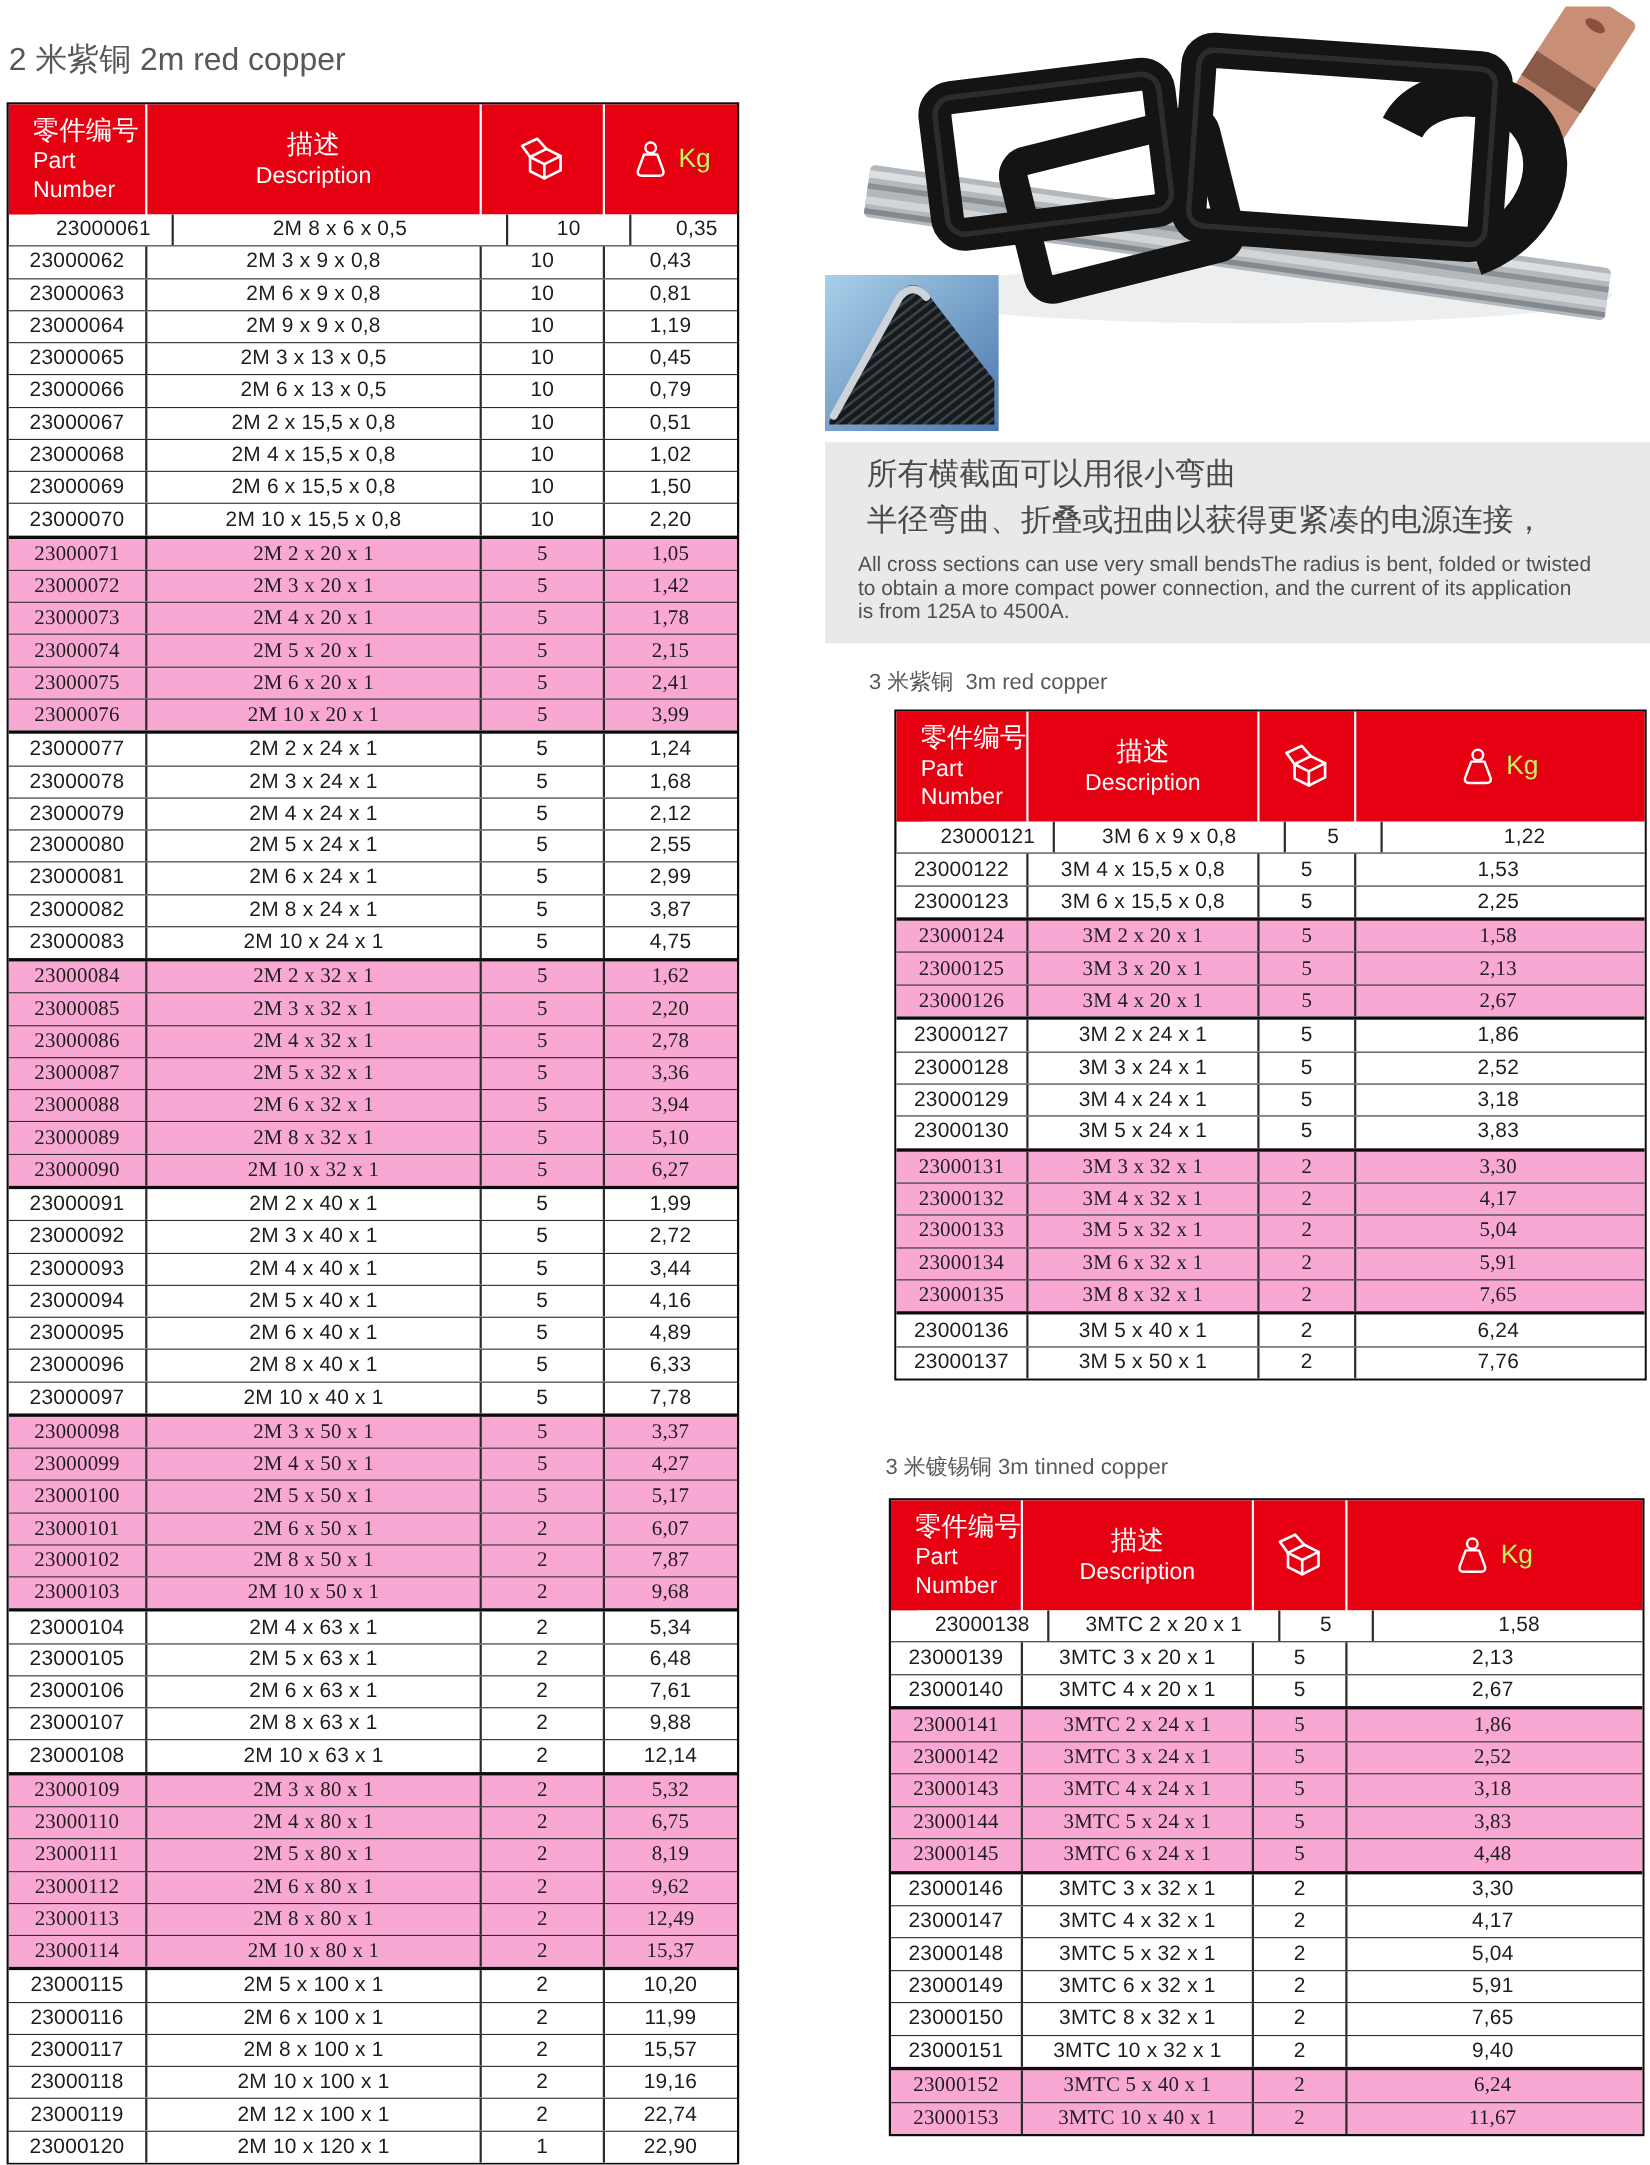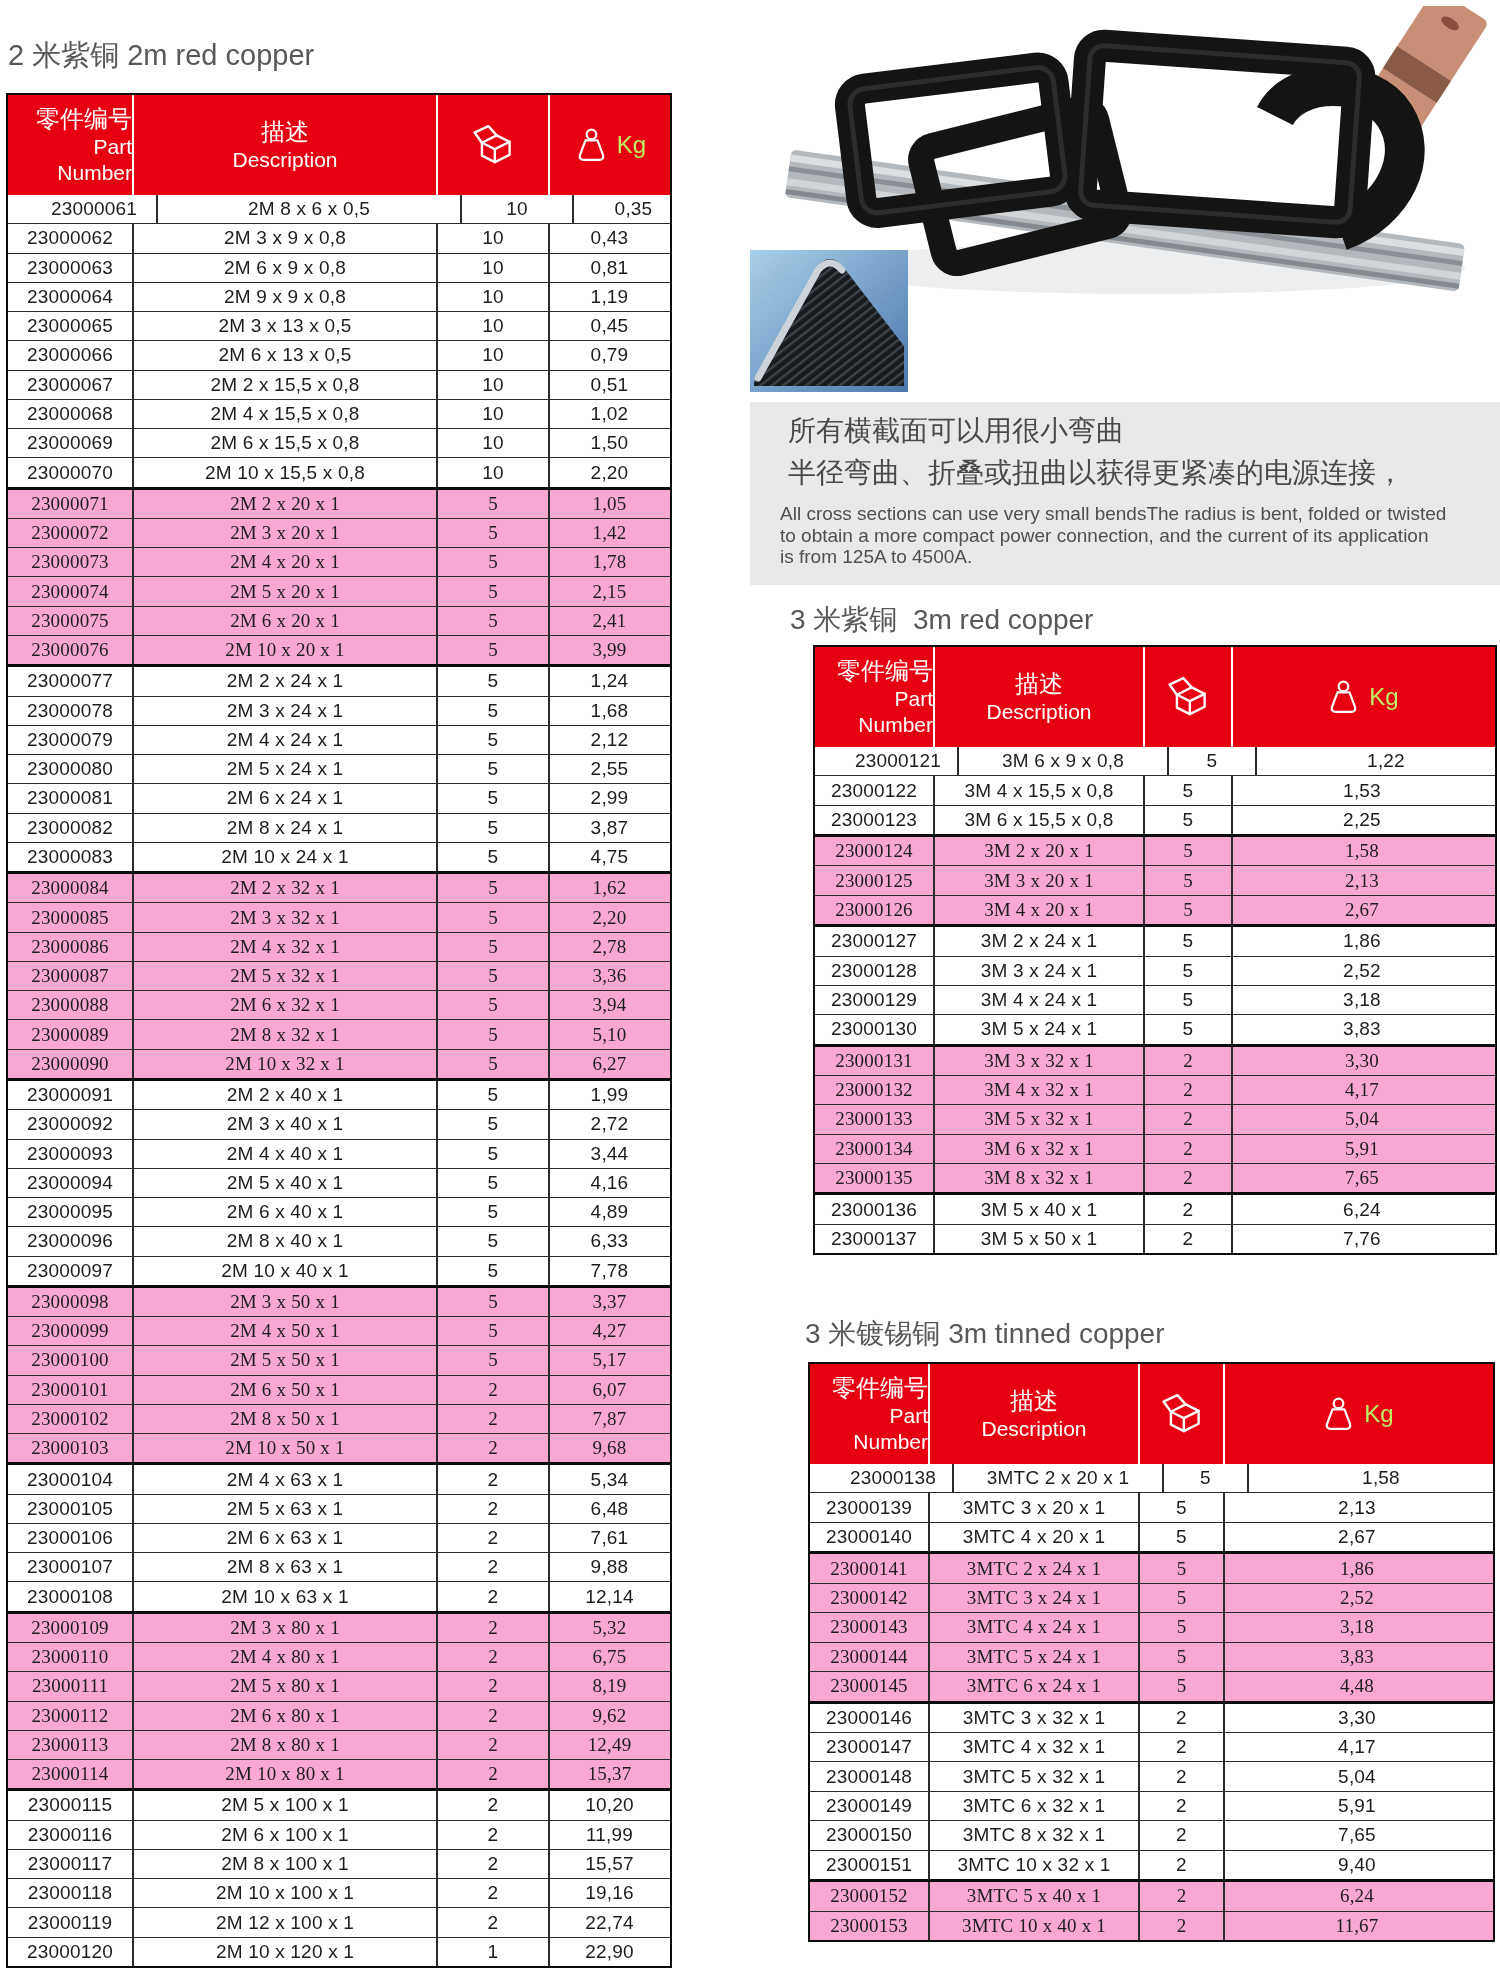--- a/index.html
+++ b/index.html
@@ -2,42 +2,42 @@
 <html style="--accent: #e60012;"><head>
 <meta charset="utf-8">
 <style>
   html,body{margin:0;padding:0;background:#ffffff;}
   .page{position:relative;width:1500px;height:1968px;background:#ffffff;overflow:hidden;
         font-family:"Liberation Sans", sans-serif;}
 
   
   .h1,.h2{color:#595757;white-space:pre-wrap;}
   .h1{position:absolute;left:8px;top:38px;font-size:29px;line-height:34px;}
-  .h2{position:absolute;font-size:28px;line-height:32px;}
+  .h2{position:absolute;font-size:20px;line-height:32px;}
   .h2.red3m{left:790px;top:604px;}
   .h2.tinned{left:805px;top:1318px;}
 
   
   .tbl{position:absolute;display:flex;flex-direction:column;
        border:2.5px solid #0c0c0c;background:#ffffff;box-sizing:border-box;}
   .thead{display:grid;grid-template-columns:var(--cols);height:100px;flex:0 0 100px;
          background:var(--accent,#e60012);}
   .row{display:grid;grid-template-columns:var(--cols);flex:1 1 0;min-height:0;
        border-top:1.5px solid #2b2b2b;background:#ffffff;}
   .thead + .row{border-top:none;margin-left:24px;}
   .row.gstart{border-top:3.5px solid #0c0c0c;}
   .row.alt{background:#f9a8d4;font-family:Liberation Serif, serif;}
   .cell{display:flex;align-items:center;justify-content:center;
         font-size:19px;color:#1d1d1d;letter-spacing:.2px;overflow:hidden;}
   .cell + .cell{border-left:2px solid #2b2b2b;}
 
   .th{display:flex;flex-direction:column;align-items:center;justify-content:center;
       color:#ffffff;overflow:hidden;}
   .th + .th{border-left:2.5px solid #ffffff;}
-  .th-part{align-items:flex-end;padding-left:22px;}
+  .th-part{align-items:flex-start;padding-left:22px;}
   .th-cn{font-size:24px;line-height:30px;}
   .th-en{font-size:21px;line-height:26px;}
   .th-kg{flex-direction:row;gap:7px;}
   .kg-lab{font-size:24px;color:#bef264;}
   .ico-box{width:48px;height:43px;}
   .ico-kg{width:37px;height:37px;}
 
   
   .photo{position:absolute;left:755px;top:6px;width:742px;height:302px;background:#ffffff;}
   .photo-inset{position:absolute;left:750px;top:250px;width:158px;height:142px;}

